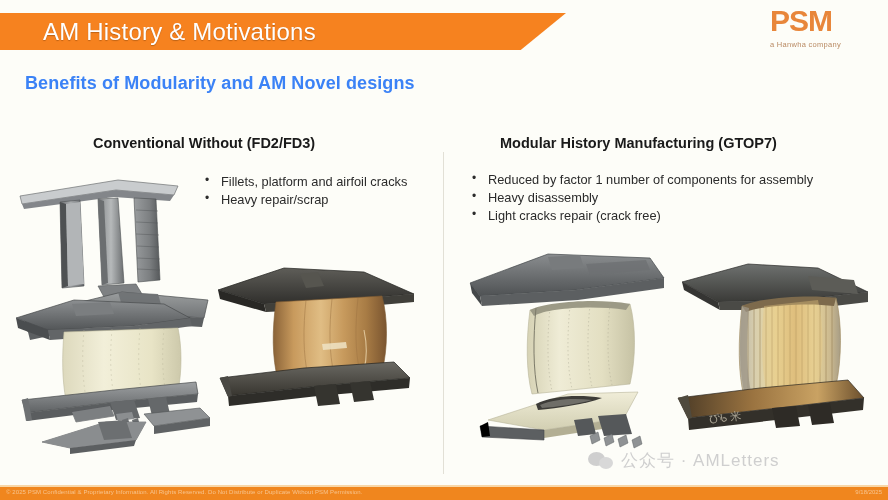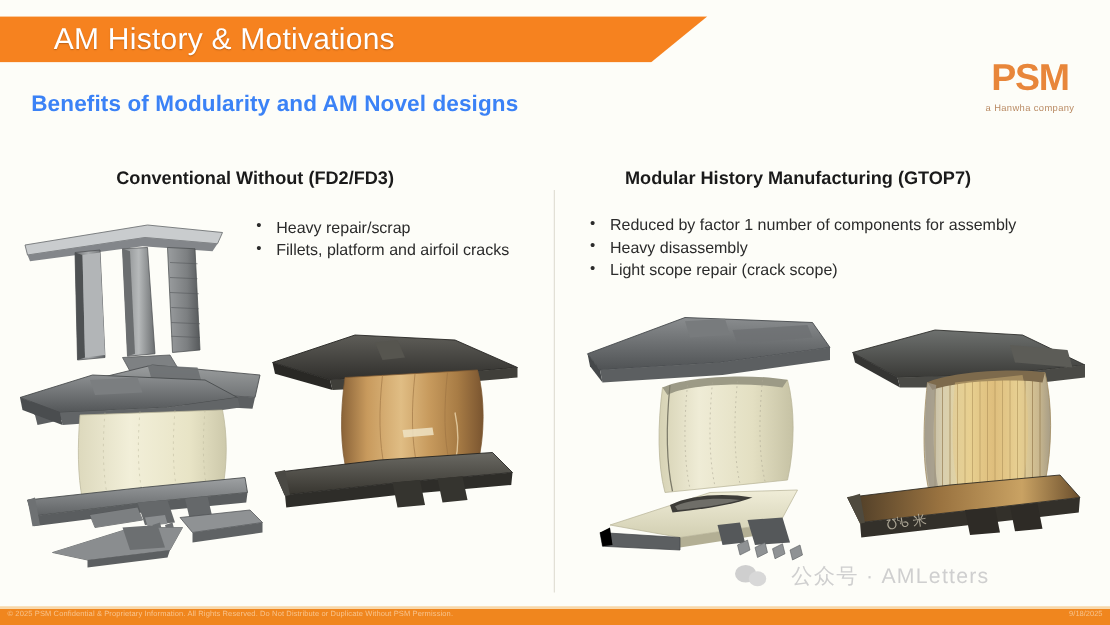--- a/index.html
+++ b/index.html
@@ -46,23 +46,21 @@
     text-shadow: 0 1px 1px rgba(120,60,10,0.45);
     white-space: nowrap;
     margin-left: 17px;
   }
 
   
   .logo-wrap {
     position: absolute;
     right: 10px;
     top: 6px;
-    text-align: center;
     width: 108px;
-    margin-top: 42px;
   }
   .logo-mark {
     font-size: 30px;
     font-weight: bold;
     color: #e8863a;
     letter-spacing: -1px;
     line-height: 1;
     font-family: "Liberation Sans", sans-serif;
   }
   .logo-tag {
@@ -135,21 +133,21 @@
     position: absolute;
   }
 
   
   .watermark {
     position: absolute;
     left: 588px;
     top: 449px;
     display: flex;
     align-items: center;
-    gap: 19px;
+    gap: 7px;
     color: #cfcfcf;
     font-size: 17px;
     letter-spacing: 1px;
   }
   .wechat-glyph {
     position: relative;
     width: 26px;
     height: 18px;
   }
   .wechat-glyph .b1, .wechat-glyph .b2 {
@@ -208,28 +206,28 @@
   </div>
 
   <div class="subtitle">Benefits of Modularity and AM Novel designs</div>
 
   <div class="col-divider"></div>
 
   <div class="col-head left">Conventional Without (FD2/FD3)</div>
   <div class="col-head right">Modular History Manufacturing (GTOP7)</div>
 
   <ul class="bullets left">
+    <li>Fillets, platform and airfoil cracks</li>
     <li>Heavy repair/scrap</li>
-    <li>Fillets, platform and airfoil cracks</li>
   </ul>
 
   <ul class="bullets right">
     <li>Reduced by factor 1 number of components for assembly</li>
     <li>Heavy disassembly</li>
-    <li>Light scope repair (crack scope)</li>
+    <li>Light cracks repair (crack free)</li>
   </ul>
 
   <svg class="figure" style="left:18px; top:168px;" width="200" height="175" viewBox="0 0 200 175">
     <defs>
       <linearGradient id="gGray1" x1="0" y1="0" x2="1" y2="0">
         <stop offset="0%" stop-color="#6e7073"></stop>
           <stop offset="45%" stop-color="#a9acae"></stop>
         <stop offset="100%" stop-color="#5d6063"></stop>
       </linearGradient>
       <linearGradient id="gGray2" x1="0" y1="0" x2="1" y2="0">

